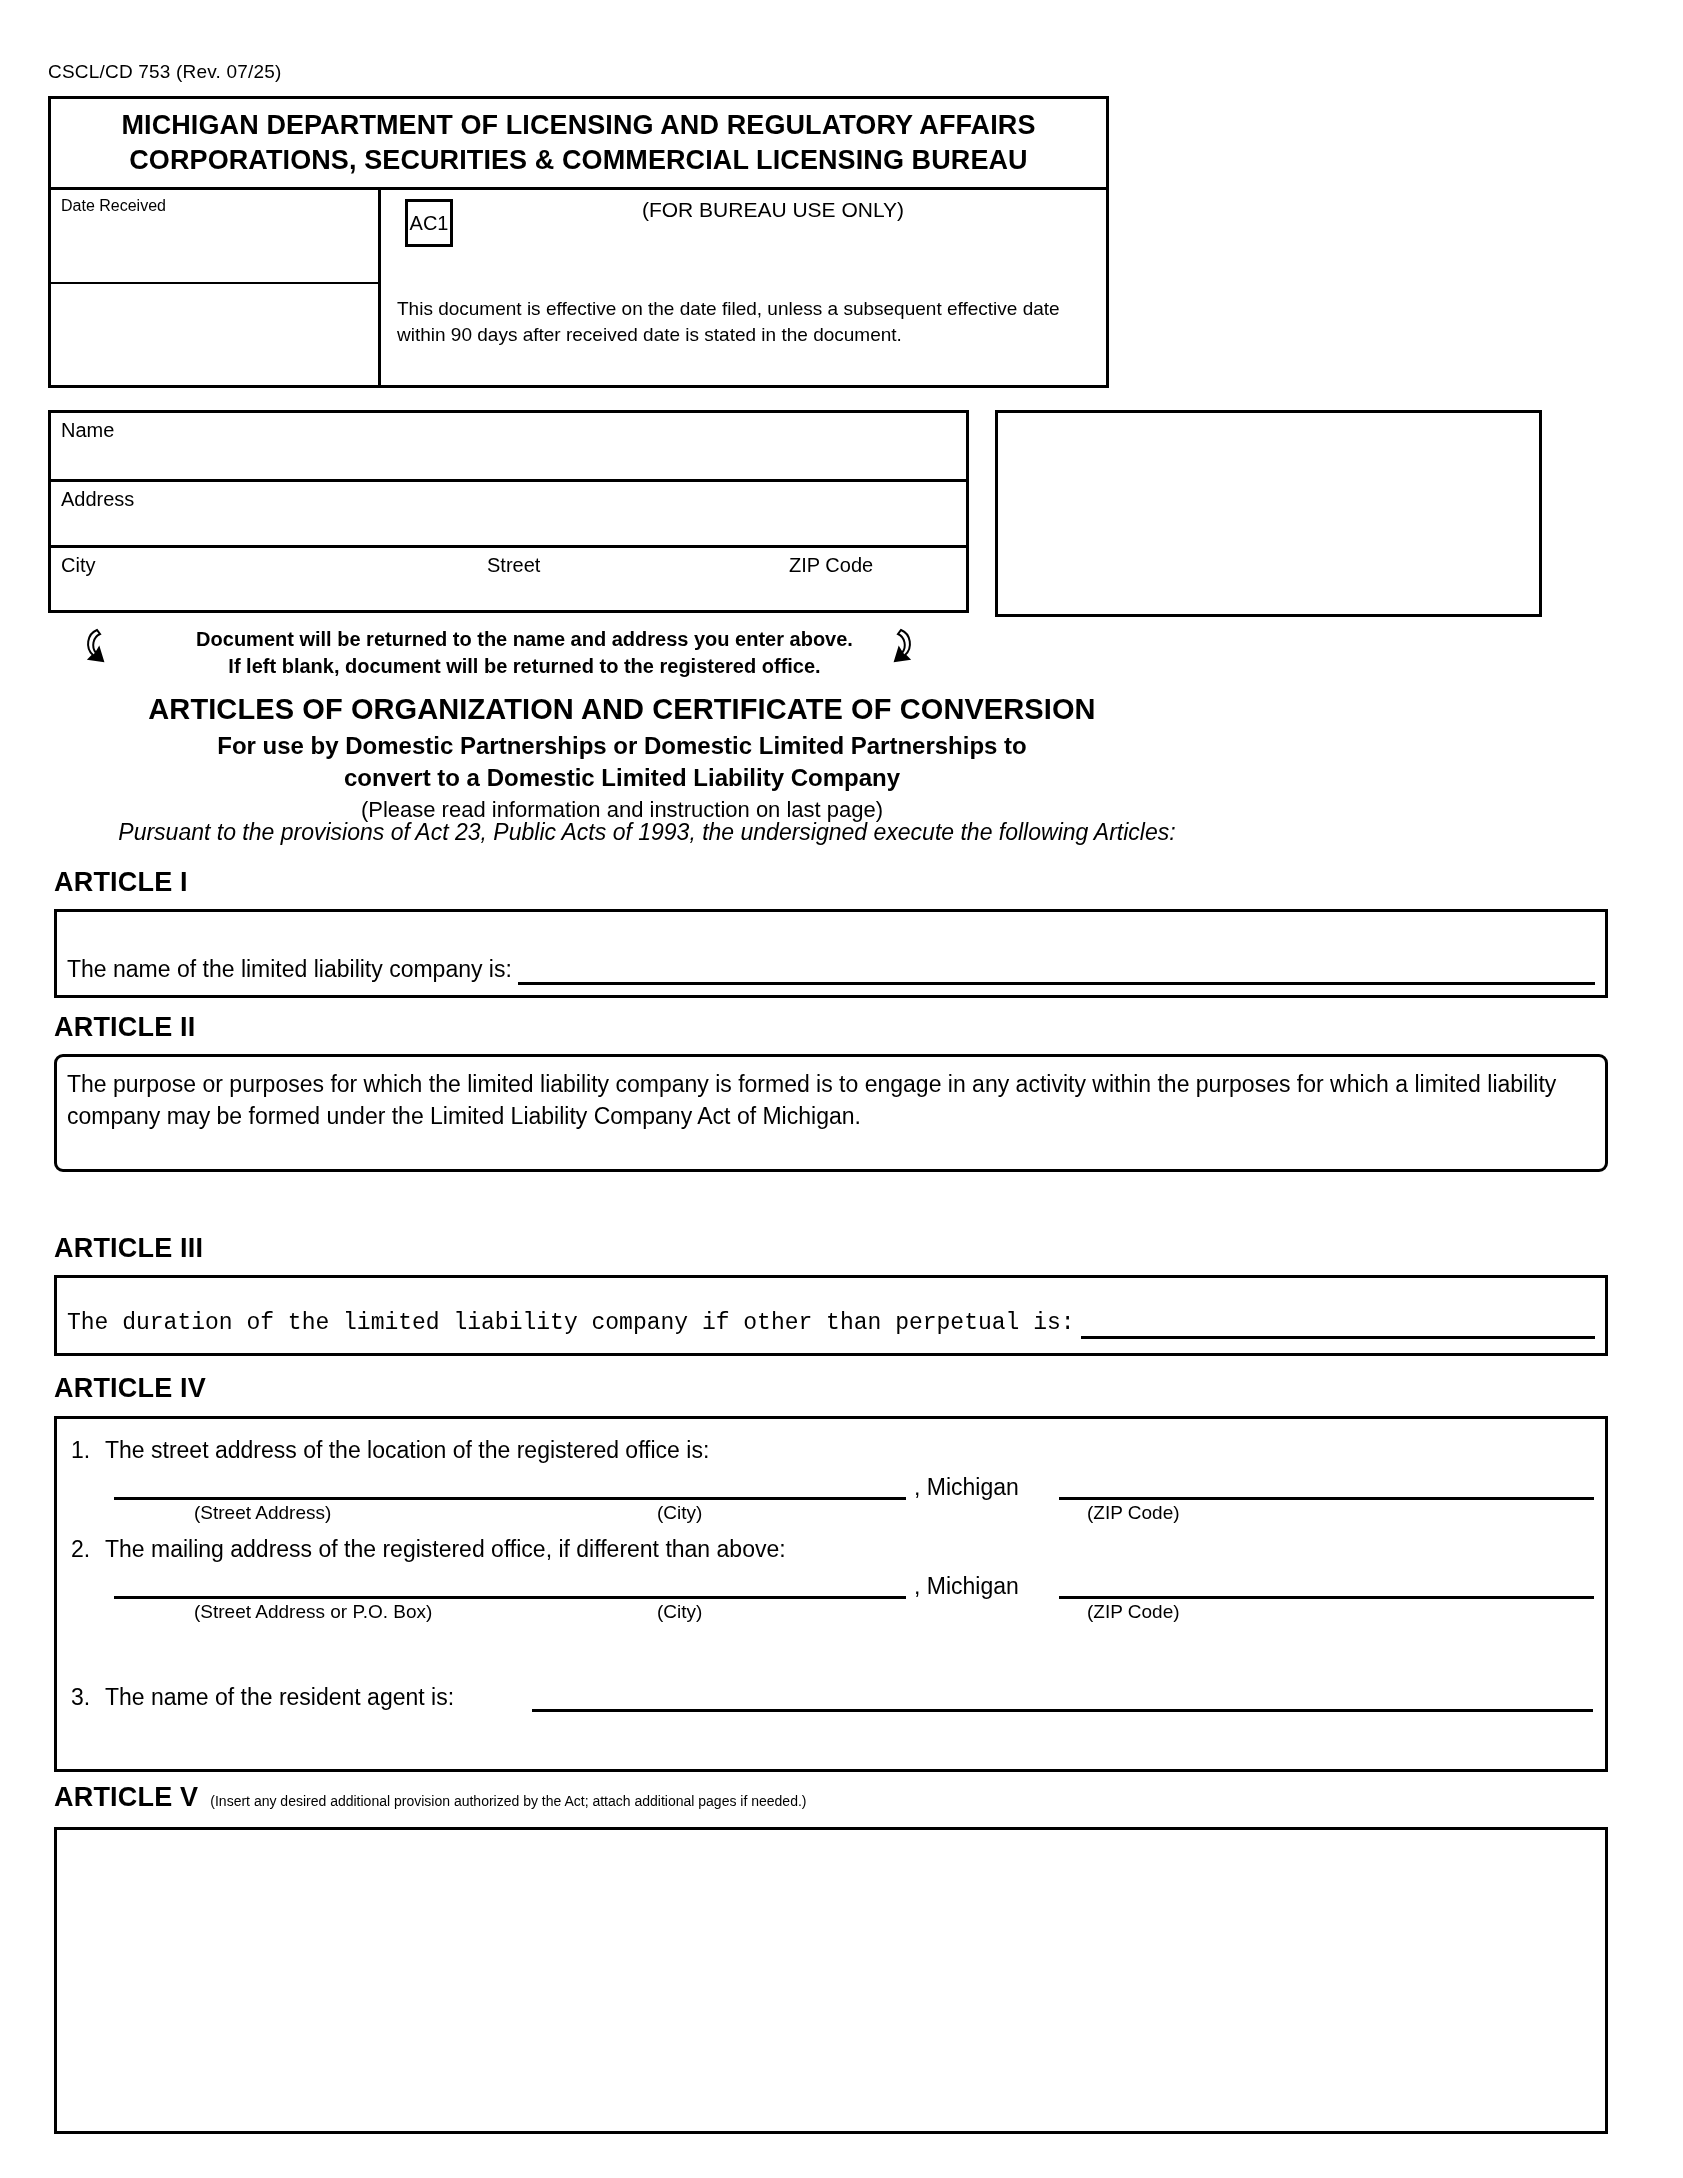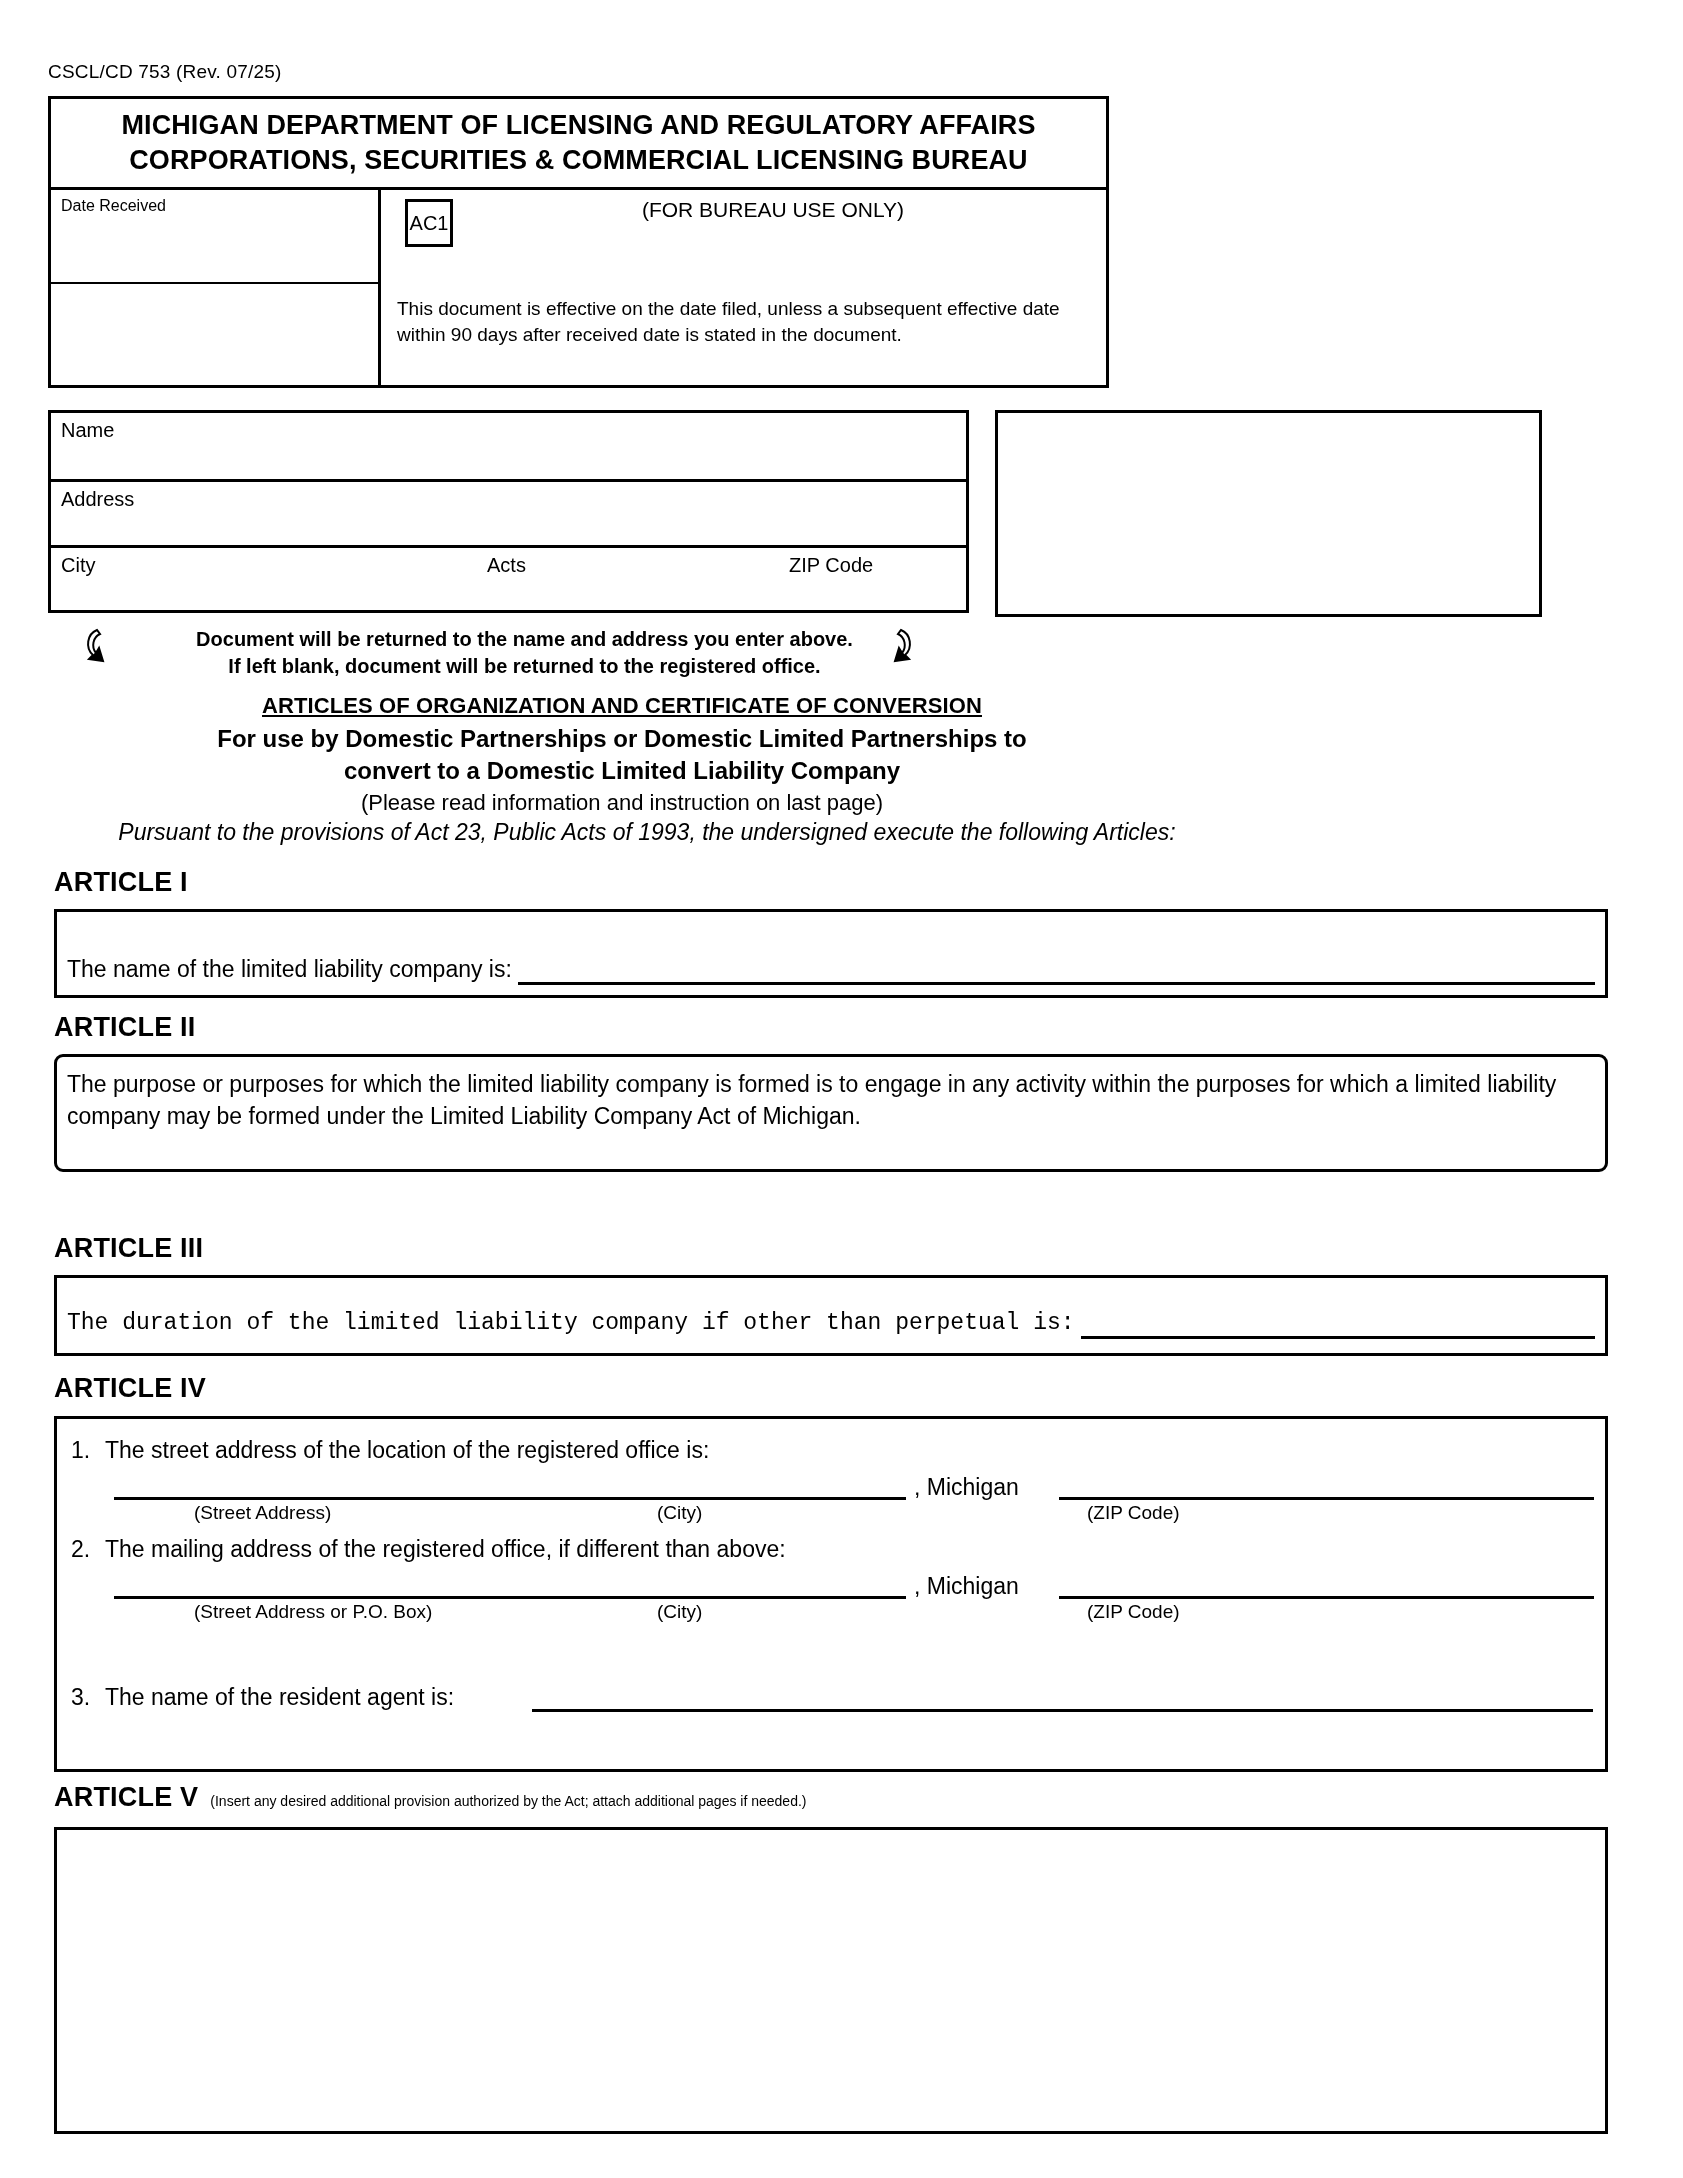--- a/index.html
+++ b/index.html
@@ -170,24 +170,23 @@
 
   
   .doc-title {
     position: absolute;
     left: 48px;
     top: 693px;
     width: 1148px;
     text-align: center;
   }
   .doc-title .t1 {
-    font-size: 22px;
+    font-size: 29px;
     font-weight: bold;
     letter-spacing: 0.1px;
-    text-decoration: underline;
   }
   .doc-title .t2 {
     font-size: 24px;
     font-weight: bold;
     line-height: 1.33;
     margin-top: 4px;
   }
   .doc-title .t3 {
     font-size: 22px;
     margin-top: 3px;
@@ -316,21 +315,21 @@
 
   <div class="return-block">
     <div class="return-row">
       <span class="lbl lbl-name">Name</span>
     </div>
     <div class="return-row">
       <span class="lbl lbl-address">Address</span>
     </div>
     <div class="return-row return-row-city">
       <span class="lbl lbl-city">City</span>
-      <span class="lbl lbl-state">Acts</span>
+      <span class="lbl lbl-state">Street</span>
       <span class="lbl lbl-zip">ZIP Code</span>
     </div>
   </div>
   <div class="return-right-box"></div>
 
   <div class="arrow-left">
     <svg width="44" height="42" viewBox="0 0 44 42">
       <path d="M14 4 C4 8, 2 22, 10 29 L6 33 L20 35 L16 22 L13 27 C8 21, 10 11, 17 8 Z" fill="#ffffff" stroke="#000000" stroke-width="2"></path>
       <path d="M10 29 L6 33 L20 35 L16 22 Z" fill="#000000"></path>
     </svg>

